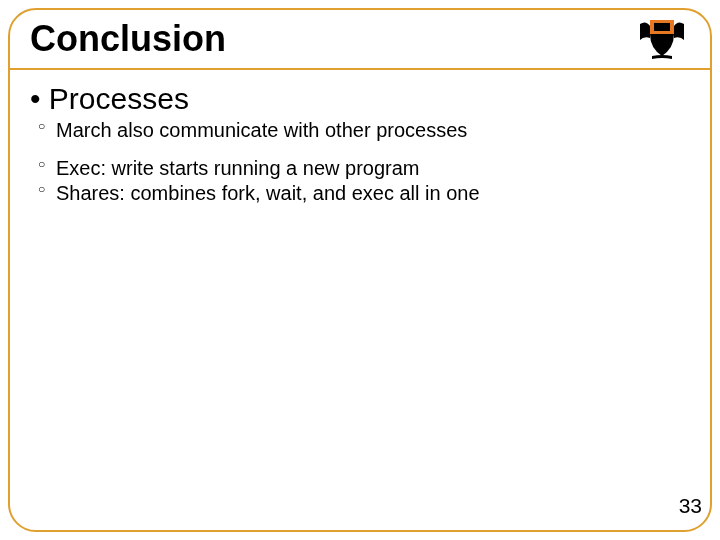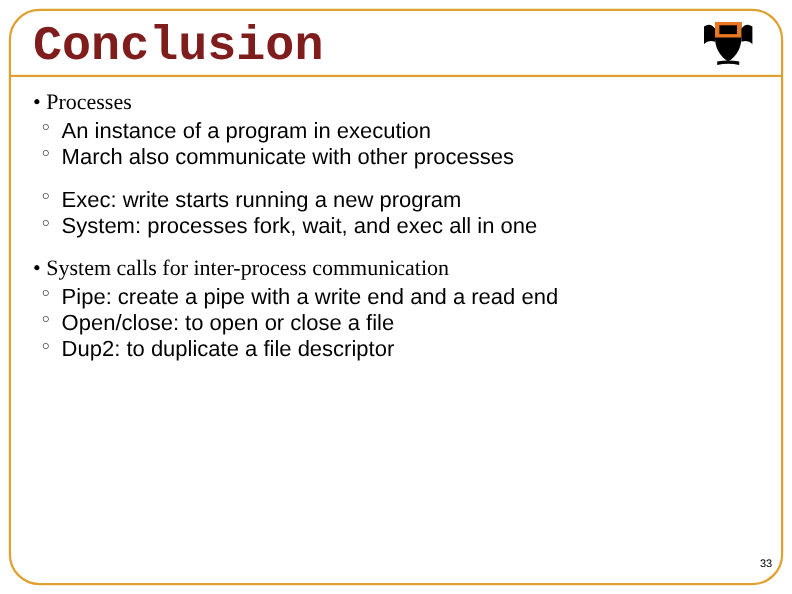--- a/index.html
+++ b/index.html
@@ -25,46 +25,44 @@
     top: 68px;
     left: 10px;
     right: 10px;
     height: 2px;
     background: #e0a030;
   }
   .slide-title {
     position: absolute;
     top: 18px;
     left: 30px;
-    font-size: 44px;
+    font-size: 36px;
     font-weight: bold;
-    color: #7f1d1d;
-    font-family: Liberation Mono, monospace;
+    color: #000000;
   }
   .logo {
     position: absolute;
     top: 14px;
     right: 28px;
     width: 60px;
     height: 48px;
   }
   .content {
     position: absolute;
     top: 82px;
     left: 30px;
     right: 30px;
     color: #000;
   }
   .section {
     margin-bottom: 14px;
   }
   .section-head {
-    font-size: 20px;
+    font-size: 30px;
     margin-bottom: 2px;
-    font-family: Liberation Serif, serif;
   }
   .section-head::before {
     content: "• ";
   }
   .subitem {
     font-size: 20px;
     line-height: 1.22;
     padding-left: 26px;
     position: relative;
   }
@@ -72,21 +70,21 @@
     content: "○";
     position: absolute;
     left: 8px;
     top: 1px;
     font-size: 12px;
   }
   .page-num {
     position: absolute;
     bottom: 22px;
     right: 18px;
-    font-size: 10px;
+    font-size: 21px;
     color: #000;
     margin-left: 14px;
   }
 </style>
 </head>
 <body>
 
 <div class="slide-frame"></div>
 <div class="title-divider"></div>
 
@@ -99,30 +97,23 @@
     <rect x="22" y="9" width="16" height="8" fill="#000"></rect>
     <path d="M8 10 Q14 6 18 12 L18 24 Q12 22 8 26 Z" fill="#000"></path>
     <path d="M52 10 Q46 6 42 12 L42 24 Q48 22 52 26 Z" fill="#000"></path>
     <path d="M20 42 Q30 40 40 42 L40 45 Q30 43 20 45 Z" fill="#000"></path>
   </svg>
 </div>
 
 <div class="content">
   <div class="section">
     <div class="section-head">Processes</div>
-    <div class="subitem">An instance of a program in execution</div>
     <div class="subitem">March also communicate with other processes</div>
   </div>
 
   <div class="section">
     <div class="subitem">Exec: write starts running a new program</div>
-    <div class="subitem">System: processes fork, wait, and exec all in one</div>
+    <div class="subitem">Shares: combines fork, wait, and exec all in one</div>
   </div>
 
-  <div class="section">
-    <div class="section-head">System calls for inter-process communication</div>
-    <div class="subitem">Pipe: create a pipe with a write end and a read end</div>
-    <div class="subitem">Open/close: to open or close a file</div>
-    <div class="subitem">Dup2: to duplicate a file descriptor</div>
-  </div>
 </div>
 
 <div class="page-num">33</div>
 
 </body></html>

